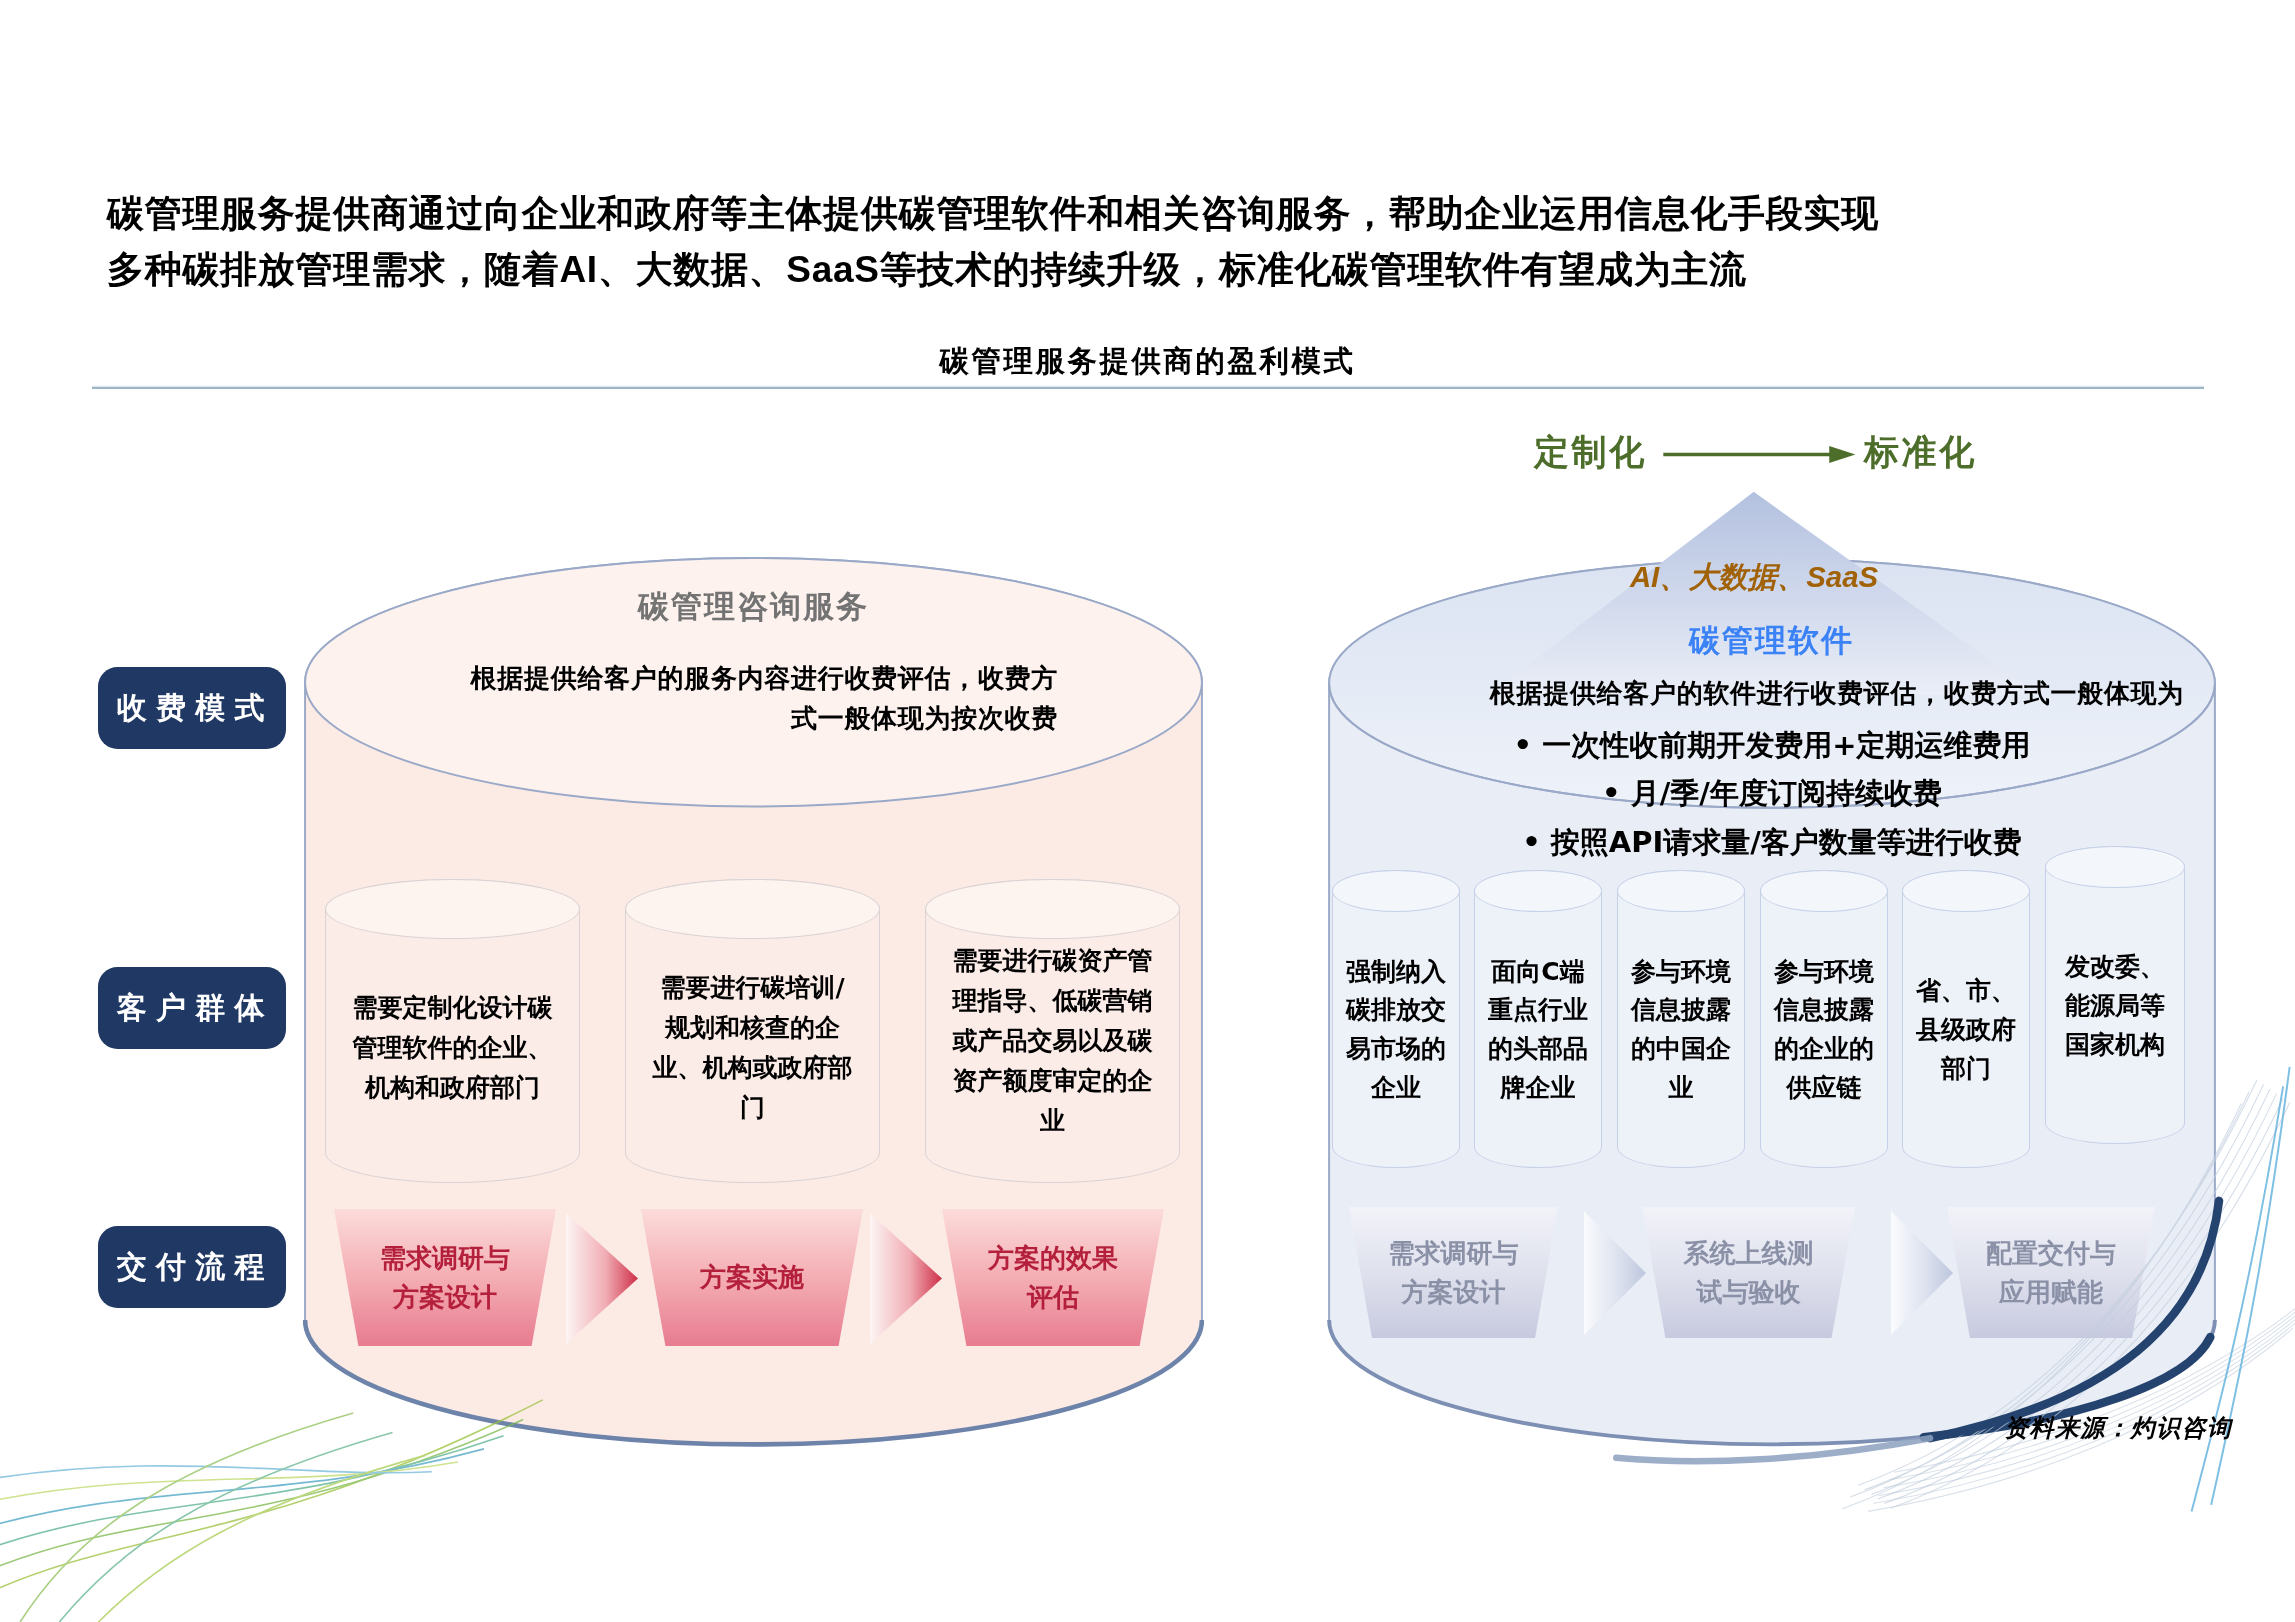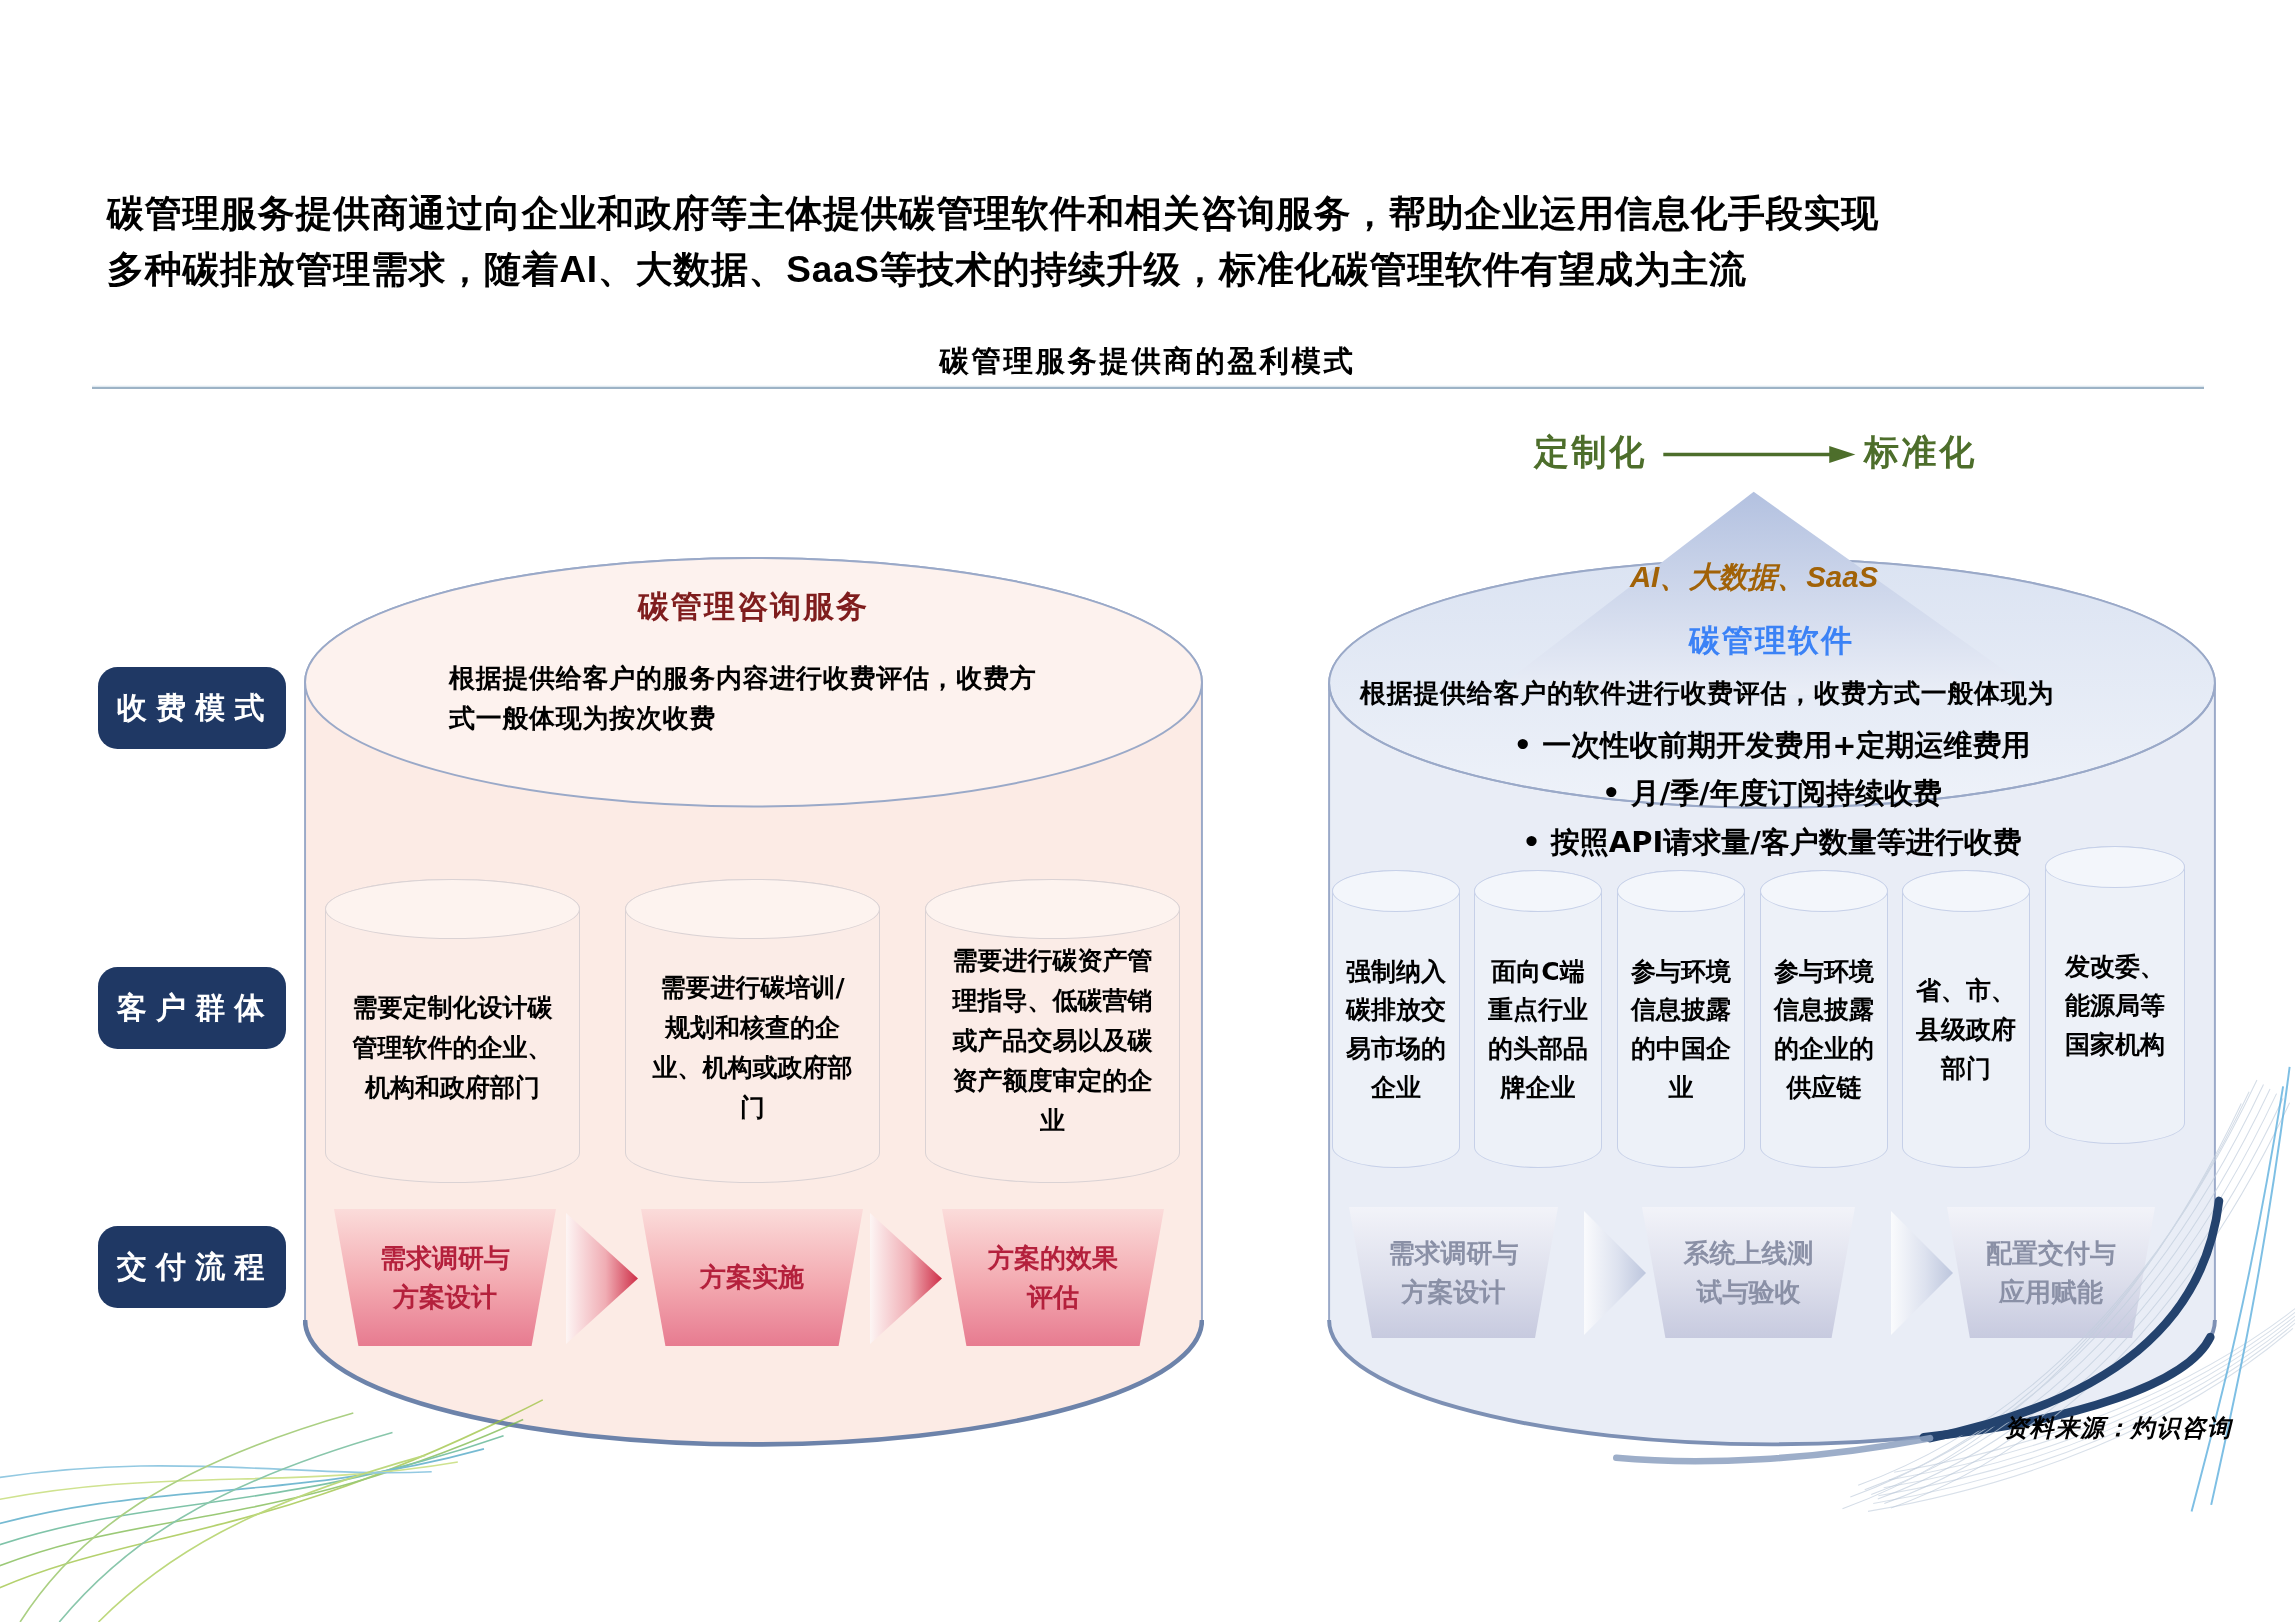--- a/index.html
+++ b/index.html
@@ -21,21 +21,21 @@
   .tech-label{left:1525px;top:558px;width:458px;text-align:center;font-size:29.4px;font-weight:700;
               font-style:italic;color:#a16207;font-family:"Liberation Sans",sans-serif;}
 
   
   .side-badge{left:98px;width:188px;height:82px;background:#1f3864;border-radius:19.6px;
               display:flex;align-items:center;justify-content:center;color:#fff;
               font-size:30px;font-weight:700;letter-spacing:9.2px;padding-left:6.5px;box-sizing:border-box;}
 
   
   .cyl-title{font-size:31px;font-weight:700;text-align:center;letter-spacing:2px;}
-  .fee-desc{font-size:26px;font-weight:700;text-align:left;line-height:1.55;letter-spacing:0.7px;}
+  .fee-desc{font-size:26px;font-weight:700;text-align:right;line-height:1.55;letter-spacing:0.7px;}
   .bullet-line{font-size:29px;font-weight:700;text-align:center;line-height:1.4;margin-top:7.9px;}
 
   
   .scyl{border-radius:50%/30px;background:#fbece7;border:1.3px solid #dad2d4;box-sizing:border-box;}
   .scyl .lid{position:absolute;left:-1.3px;right:-1.3px;top:-1.3px;height:60px;border-radius:50%;
              background:#fdf3ef;border:1.3px solid #dad2d4;box-sizing:border-box;}
   .scyl .txt{position:absolute;left:26px;right:26px;top:59px;bottom:26px;display:flex;
              align-items:center;justify-content:center;text-align:center;
              font-size:25px;font-weight:600;line-height:1.6;}
   .scyl.blue{background:#edf1f8;border-color:#c6d0e8;border-radius:50%/21px;}
@@ -141,21 +141,21 @@
   <div class="abs trap blue" style="left:1947px;top:1207px;width:208px;height:131px;">
     <div class="t">配置交付与应用赋能</div>
   </div>
 
   <svg class="abs" style="left:303px;top:556px;" width="901" height="891" viewBox="0 0 1377 1362">
     <path d="M 3 193 A 685.5 190 0 0 1 1374 193 L 1374 1168 A 685.5 190 0 0 1 3 1168 Z" fill="#fcebe5" stroke="#9aa9c8" stroke-width="3"></path>
     <ellipse cx="688.5" cy="193" rx="685.5" ry="190" fill="#fdf2ee" stroke="#9aa9c8" stroke-width="3"></ellipse>
     <path d="M 3 1168 A 685.5 190 0 0 0 1374 1168" fill="none" stroke="#6d83aa" stroke-width="7"></path>
   </svg>
 
-  <div class="abs cyl-title" style="left:374px;top:586px;width:759px;color:#7f1d1d;">碳管理咨询服务</div>
+  <div class="abs cyl-title" style="left:374px;top:586px;width:759px;color:#737373;">碳管理咨询服务</div>
   <div class="abs fee-desc" style="left:449px;top:658px;width:609px;">根据提供给客户的服务内容进行收费评估，收费方式一般体现为按次收费</div>
 
   <div class="abs scyl" style="left:325px;top:879px;width:255px;height:304px;padding-left:13px;">
     <div class="lid"></div>
     <div class="txt">需要定制化设计碳管理软件的企业、机构和政府部门</div>
   </div>
   <div class="abs scyl" style="left:625px;top:879px;width:255px;height:304px;">
     <div class="lid"></div>
     <div class="txt">需要进行碳培训/规划和核查的企业、机构或政府部门</div>
   </div>

